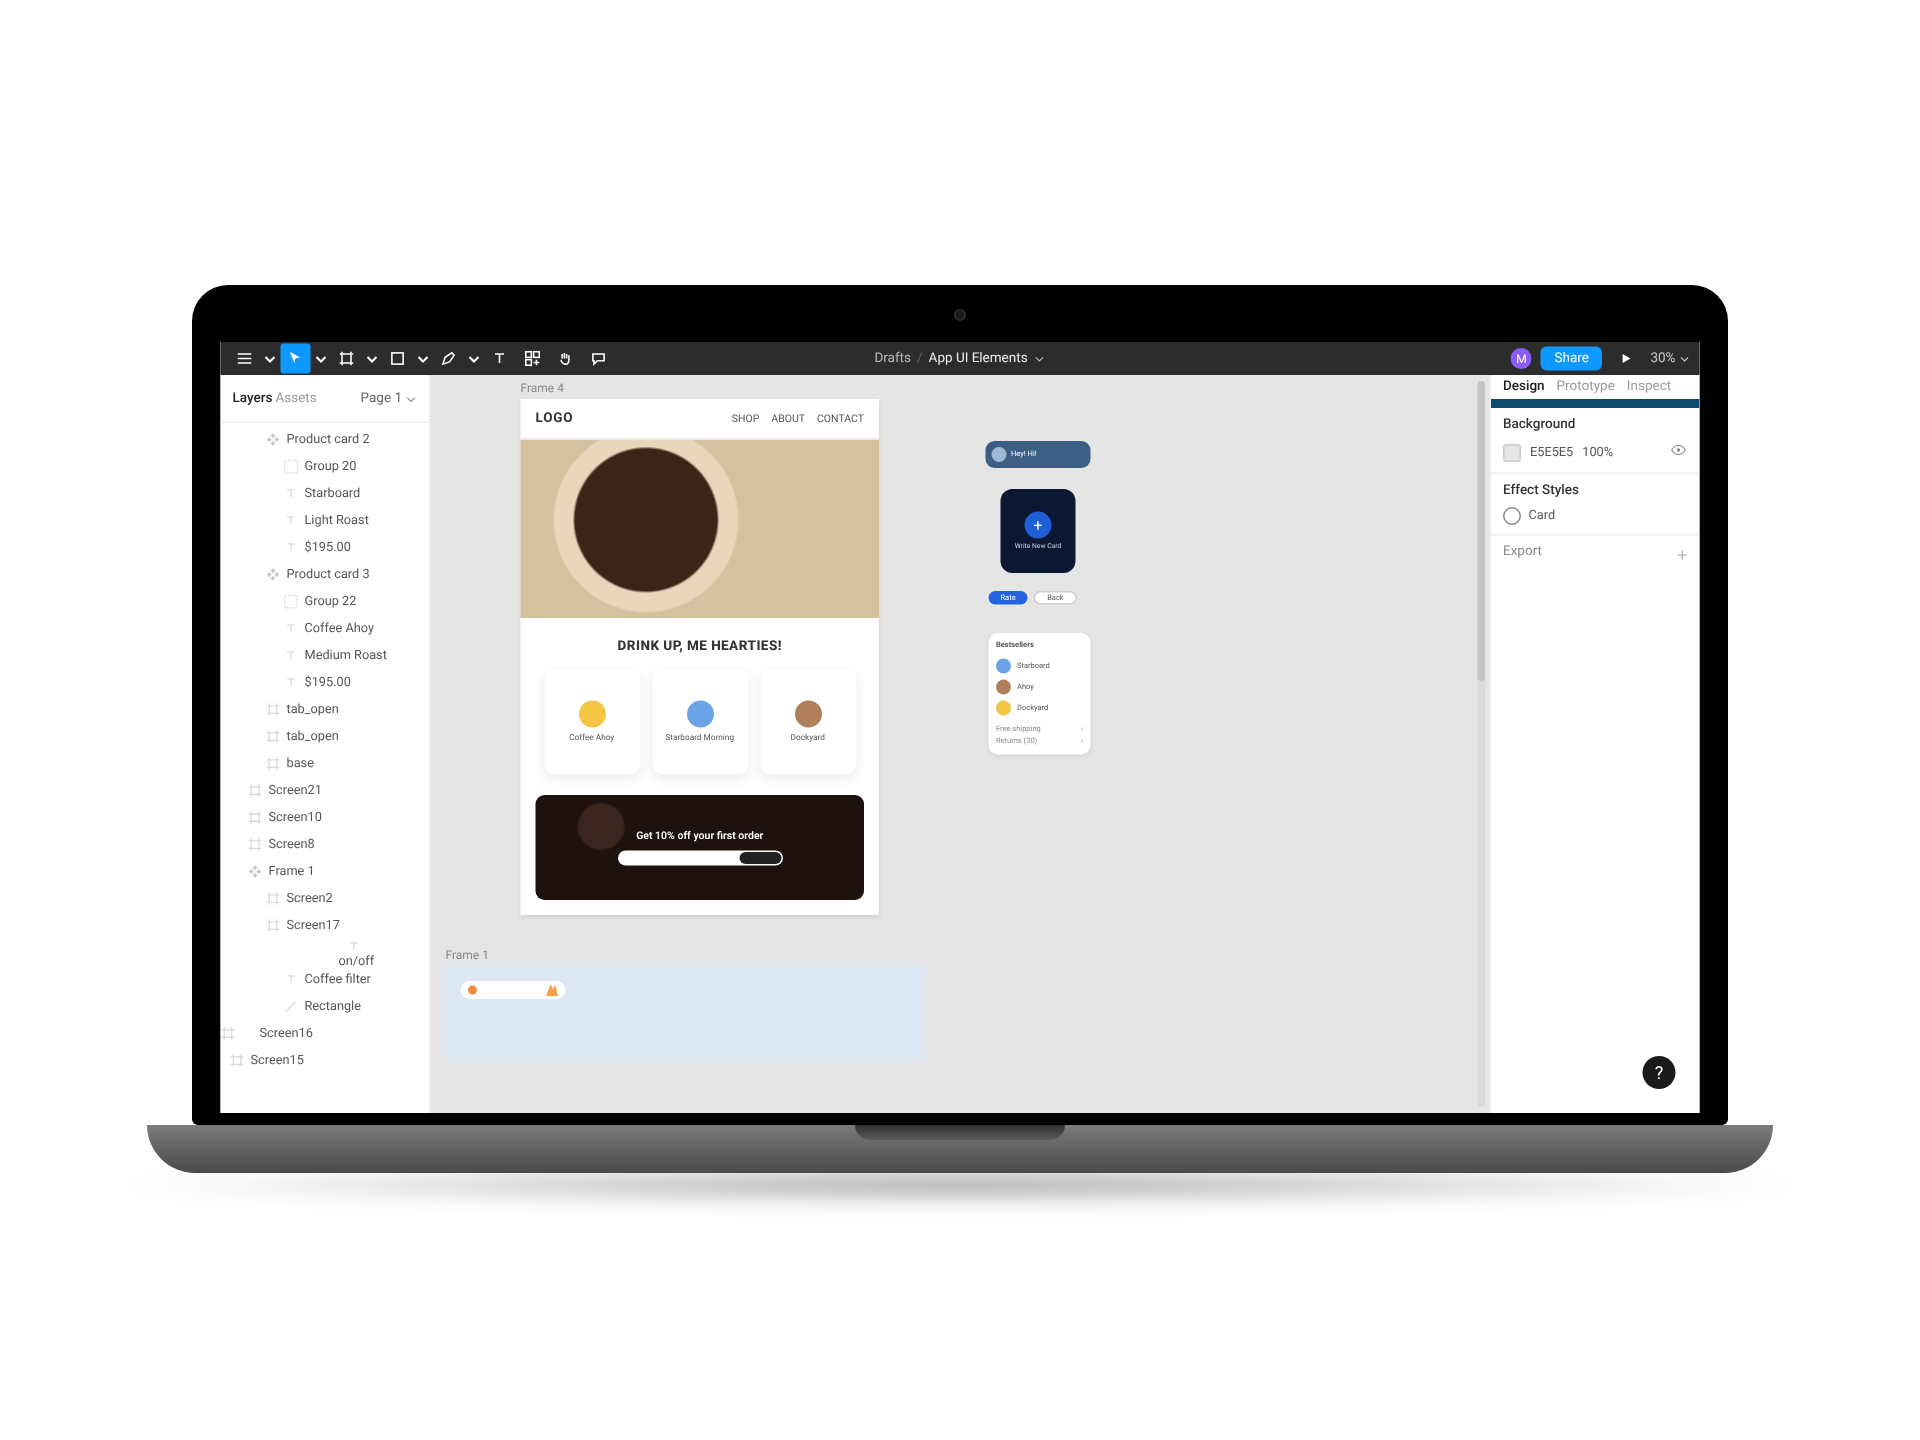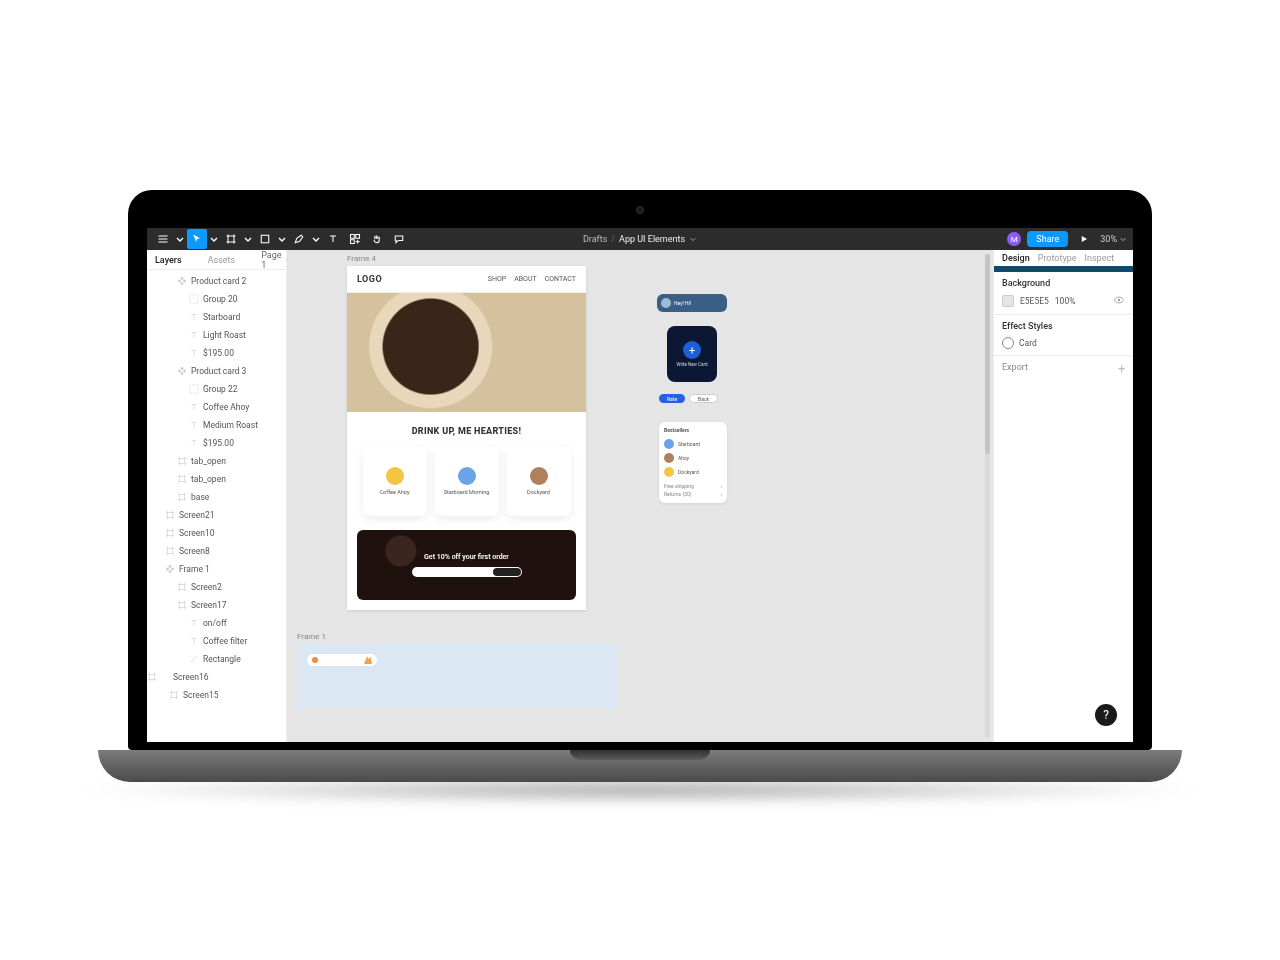--- a/index.html
+++ b/index.html
@@ -21,21 +21,21 @@
   .title-center{position:absolute;left:50%;transform:translateX(-50%);display:flex;gap:4px;color:#bbb;font-size:9px;align-items:center}
   .title-center .sep{color:#666}
   .title-center .doc{color:#eee}
   .tb-right{margin-left:auto;display:flex;align-items:center;gap:6px}
   .avatar{width:14px;height:14px;border-radius:50%;background:#8b5cf6;color:#fff;font-size:8px;display:flex;align-items:center;justify-content:center}
   .share-btn{background:#0d99ff;color:#fff;padding:3px 9px;border-radius:4px;font-size:9px;cursor:pointer}
   .zoom{color:#ccc;font-size:9px;display:flex;align-items:center;gap:2px}
   
   .workspace{display:flex;height:calc(100% - 22px);background:#e5e5e5;position:relative}
   .left-panel{width:140px;background:#fff;border-right:1px solid #eee;display:flex;flex-direction:column}
-  .panel-tabs{display:flex;align-items:center;height:20px;padding:0 8px;border-bottom:1px solid #eee;font-size:9px;gap:26px;color:#999}
+  .panel-tabs{display:flex;align-items:center;height:32px;padding:0 8px;border-bottom:1px solid #eee;font-size:9px;gap:2px;color:#999}
   .panel-tabs .active{color:#222;font-weight:500}
   .panel-tabs .page{margin-left:auto;color:#666;display:flex;align-items:center;gap:2px}
   .layer-list{flex:1;overflow:hidden;padding-top:2px}
   .layer{display:flex;align-items:center;height:18px;padding-left:6px;font-size:8.5px;color:#555;cursor:pointer}
   .layer .ic{width:10px;height:10px;margin-right:4px;opacity:.45;flex:none}
   .canvas-area{flex:1;position:relative;background:#e5e5e5;overflow:hidden}
   .right-panel{width:140px;background:#fff;border-left:1px solid #eee;display:flex;flex-direction:column}
   .rp-tabs{display:flex;gap:8px;padding:0 8px;height:22px;align-items:center;border-bottom:6px solid #0c4a6e;font-size:9px;color:#999}
   .rp-tabs .active{color:#222;font-weight:500}
   .rp-section{padding:6px 8px;border-bottom:1px solid #eee}
@@ -318,21 +318,21 @@
                     <path d="M3 1v10M9 1v10M1 3h10M1 9h10" stroke="#aaa" fill="none"></path>
                   </svg></span>
                 <span>Screen2</span>
               </div>
               <div class="layer" style="padding-left: 30px;">
                 <span class="ic"><svg viewBox="0 0 12 12">
                     <path d="M3 1v10M9 1v10M1 3h10M1 9h10" stroke="#aaa" fill="none"></path>
                   </svg></span>
                 <span>Screen17</span>
               </div>
-              <div class="layer" style="padding-left: 42px;">
+              <div class="layer" style="padding-left: 42px; flex-direction: column;">
                 <span class="ic"><svg viewBox="0 0 12 12">
                     <path d="M3 3h6M6 3v6" stroke="#aaa" fill="none"></path>
                   </svg></span>
                 <span>on/off</span>
               </div>
               <div class="layer" style="padding-left: 42px;">
                 <span class="ic"><svg viewBox="0 0 12 12">
                     <path d="M3 3h6M6 3v6" stroke="#aaa" fill="none"></path>
                   </svg></span>
                 <span>Coffee filter</span>
@@ -342,21 +342,21 @@
                     <path d="M2 10L10 2" stroke="#aaa"></path>
                   </svg></span>
                 <span>Rectangle</span>
               </div>
               <div class="layer" style="padding-left: 0; gap: 12px;">
                 <span class="ic"><svg viewBox="0 0 12 12">
                     <path d="M3 1v10M9 1v10M1 3h10M1 9h10" stroke="#aaa" fill="none"></path>
                   </svg></span>
                 <span>Screen16</span>
               </div>
-              <div class="layer" style=" margin-left: 16px;">
+              <div class="layer" style="">
                 <span class="ic"><svg viewBox="0 0 12 12">
                     <path d="M3 1v10M9 1v10M1 3h10M1 9h10" stroke="#aaa" fill="none"></path>
                   </svg></span>
                 <span>Screen15</span>
               </div>
             </div>
         </div>
 
         <div class="canvas-area">
           <div class="scroll-track"></div>

